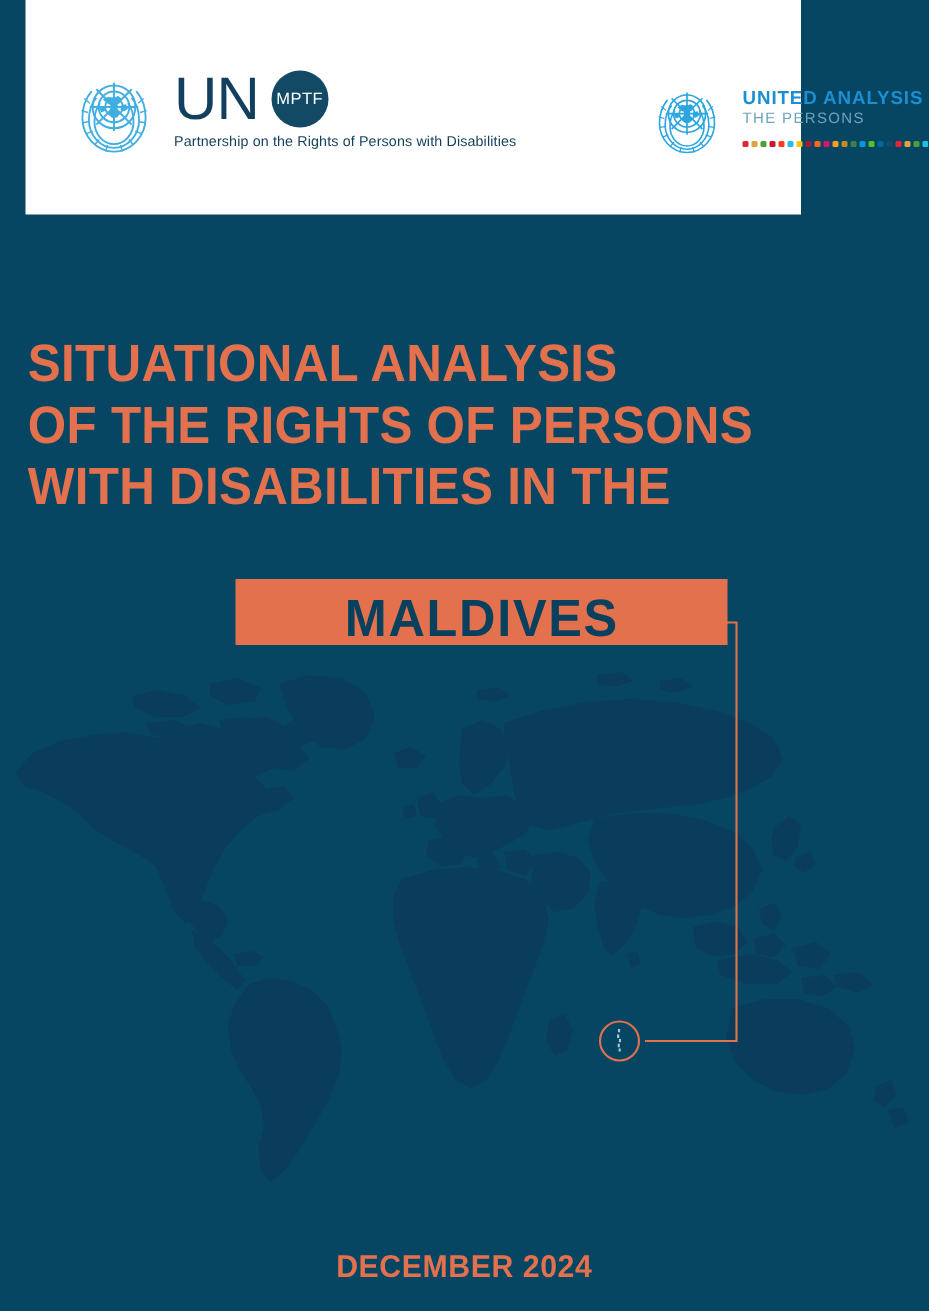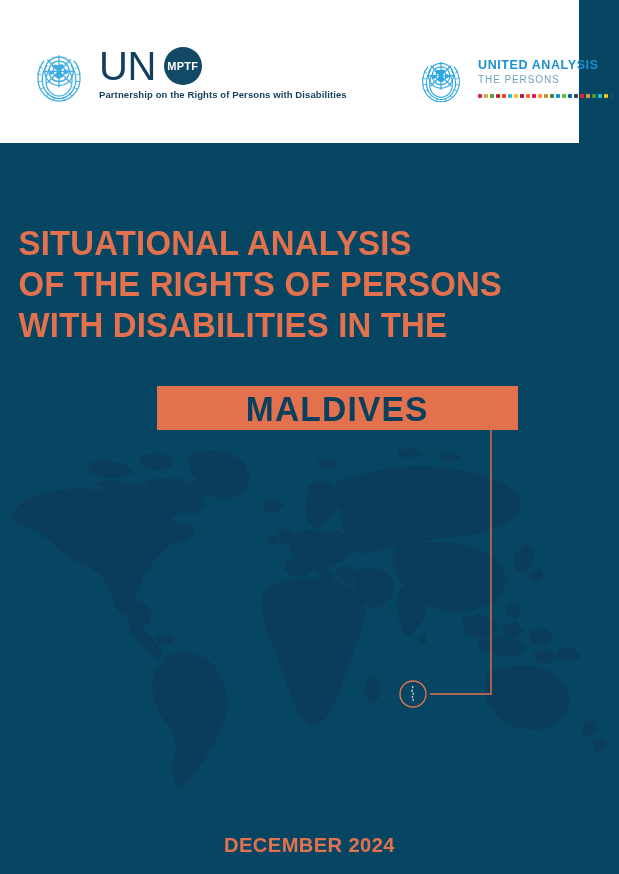--- a/index.html
+++ b/index.html
@@ -6,45 +6,45 @@
   body{
     width:619px;height:874px;
     background:#064663;
     font-family:"Liberation Sans",sans-serif;
     overflow:hidden;position:relative;
   }
   .page{position:relative;width:619px;height:874px;overflow:hidden;background:#064663;}
 
   
   .header{
-    position:absolute;left:0;top:0;width:579px;height:143px;
+    position:absolute;left:17px;top:0;width:517px;height:143px;
     background:#ffffff;z-index:40;
   }
   .logo-unprpd{position:absolute;left:28px;top:44px;display:flex;align-items:flex-start;}
   .un-emblem{width:62px;height:62px;flex:0 0 62px;}
   .unprpd-right{margin-left:9px;padding-top:2px;}
   .unprpd-wordmark{display:flex;align-items:center;height:40px;}
   .unprpd-wordmark .w-un{
     font-size:40px;line-height:40px;font-weight:400;letter-spacing:-0.5px;
     color:#123F5E;font-family:"Liberation Sans",sans-serif;
   }
   .unprpd-wordmark .w-prpd{
     font-size:40px;line-height:40px;font-weight:bold;letter-spacing:-0.5px;
     color:#123F5E;font-family:"Liberation Sans",sans-serif;
   }
   .mptf-badge{
     width:38px;height:38px;border-radius:50%;background:#124A66;
     margin-left:8px;display:flex;align-items:center;justify-content:center;
   }
   .mptf-badge span{
-    color:#fff;font-size:11px;font-weight:bold;letter-spacing:0.3px;
+    color:#fff;font-size:11px;font-weight:normal;letter-spacing:0.3px;
     font-family:"Liberation Sans",sans-serif;
   }
   .unprpd-tag{
-    margin-top:3px;font-size:9.5px;font-weight:bold;color:#123F5E;
+    margin-top:3px;font-size:9.5px;font-weight:normal;color:#123F5E;
     letter-spacing:0.1px;white-space:nowrap;
   }
 
   .logo-unmv{position:absolute;left:414px;top:52px;display:flex;align-items:flex-start;}
   .unmv-emblem{width:54px;height:54px;flex:0 0 54px;}
   .unmv-right{margin-left:10px;padding-top:6px;}
   .unmv-l1{font-size:12.5px;font-weight:bold;color:#1B8FD4;letter-spacing:0.6px;line-height:14px;}
   .unmv-l2{font-size:10px;font-weight:normal;color:#6FA3BD;letter-spacing:0.9px;line-height:13px;margin-top:1px;}
   .sdg-dots{display:flex;margin-top:8px;gap:1.6px;}
   .sdg-dots i{width:4.4px;height:4.4px;border-radius:1px;display:block;}
@@ -65,23 +65,23 @@
     color:#E4714E;font-weight:bold;
     font-size:35px;line-height:41px;
     letter-spacing:0.2px;
     font-family:"Liberation Sans",sans-serif;
     transform:scaleX(0.94);transform-origin:center;
     white-space:nowrap;
   }
 
   
   .maldives-bar{
-    position:absolute;left:157px;top:386px;width:361px;height:44px;
+    position:absolute;left:157px;top:386px;width:328px;height:44px;
     background:#E4714E;z-index:22;
-    display:flex;align-items:center;justify-content:center;
+    display:flex;align-items:flex-end;justify-content:center;
   }
   .maldives-bar span{
     color:#08405E;font-weight:bold;font-size:35px;line-height:35px;
     letter-spacing:1.2px;font-family:"Liberation Sans",sans-serif;
     transform:scaleX(0.96);transform-origin:center;
   }
 
   
   .connector{position:absolute;left:0;top:0;width:619px;height:874px;z-index:23;pointer-events:none;}
 

